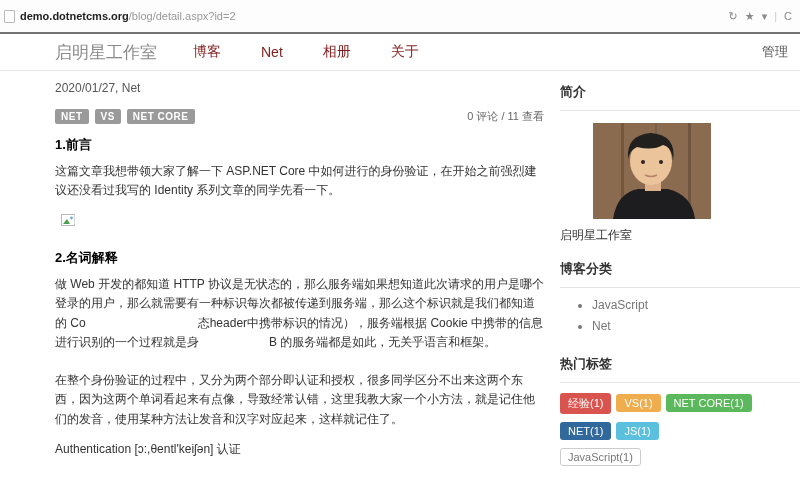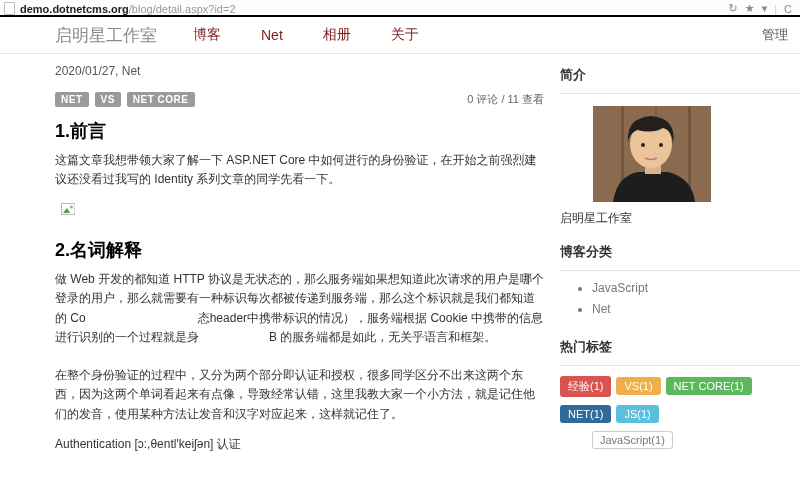--- a/index.html
+++ b/index.html
@@ -4,23 +4,23 @@
 <style>
   * { box-sizing: border-box; }
   html,body { margin:0; padding:0; }
   body {
     width:800px; height:487px; overflow:hidden;
     background:#fff; color:#333;
     font-family:"Liberation Sans","DejaVu Sans",sans-serif;
   }
   
   .chrome {
-    height:17px; display:flex; align-items:flex-end;
+    height:34px; display:flex; align-items:center;
     padding:0 8px 0 4px; font-size:11px;
-    background:#fdfdfd; border-bottom:2px solid #000000;
+    background:#fdfdfd; border-bottom:2px solid #737373;
   }
   .page-ico { width:11px; height:13px; border:1px solid #bbb; background:#fff; display:inline-block; margin-right:5px; border-radius:1px; }
   .url-host { font-weight:bold; color:#222; }
   .url-path { color:#999; }
   .chrome-icons { margin-left:auto; display:flex; align-items:center; color:#8a8a8a; gap:7px; font-size:11px; }
   .chrome-sep { color:#ccc; }
   
   .nav {
     height:37px; display:flex; align-items:center;
     padding:0 12px 0 55px; background:#fff; border-bottom:1px solid #e6e6e6;
@@ -32,21 +32,21 @@
   .layout { display:flex; padding:10px 0 0 55px; }
   .main { width:489px; flex:none; }
   .sidebar { width:240px; flex:none; margin-left:16px; overflow:hidden; }
   
   .a-title { color:#b5433f; font-size:15px; font-weight:bold; margin:4px 0 12px; }
   .a-meta { font-size:12px; color:#555; margin:0 0 14px; }
   .tagrow { display:flex; align-items:flex-end; margin:0 0 8px; }
   .gtag { background:#9a9a9a; color:#fff; font-size:10px; font-weight:bold; letter-spacing:.5px;
           padding:2px 6px; margin-right:6px; border-radius:2px; cursor:pointer; }
   .stats { margin-left:auto; font-size:11px; color:#666; }
-  .sec { font-size:18px; font-weight:bold; color:#000; margin:12px 0 8px; }
+  .sec { font-size:13px; font-weight:bold; color:#000; margin:12px 0 8px; }
   .body-p { font-size:12px; line-height:1.62; margin:0 0 12px; }
   .gap1 { display:inline-block; width:112px; }
   .gap2 { display:inline-block; width:70px; }
   .broken-img { display:inline-block; margin:0 0 6px 6px; }
   .ipa { font-size:12px; margin:0 0 14px; }
   
   .sb-h {
     font-size:13px; font-weight:bold; color:#333;
     margin:16px 0 0; padding:0 0 9px; border-bottom:1px solid #e4e4e4;
   }
@@ -54,21 +54,21 @@
   .avatar-wrap { margin:12px 0 8px 33px; line-height:0; }
   .sb-name { font-size:12px; color:#333; margin:2px 0 6px; }
   .sb-desc { font-size:12px; color:#333; margin:0 0 4px; }
   .sb-list { margin:10px 0 22px; padding-left:32px; font-size:12px; color:#777; }
   .sb-list li { margin:7px 0; cursor:pointer; }
   .tags-wrap { padding:10px 0 2px; }
   .stag {
     display:inline-block; color:#fff; font-size:11px; padding:3px 8px;
     border-radius:3px; margin:0 5px 7px 0; cursor:pointer;
   }
-  .stag.plain { background:#fff; border:1px solid #ccc; color:#777; padding:2px 7px;margin-left:32px; }
+  .stag.plain { background:#fff; border:1px solid #ccc; color:#777; padding:2px 7px; }
 </style>
 </head>
 <body>
 
 <div class="chrome">
   <span class="page-ico"></span>
   <span>
     <span class="url-host">demo.dotnetcms.org</span><span class="url-path">/blog/detail.aspx?id=2</span>
   </span>
   <span class="chrome-icons">

